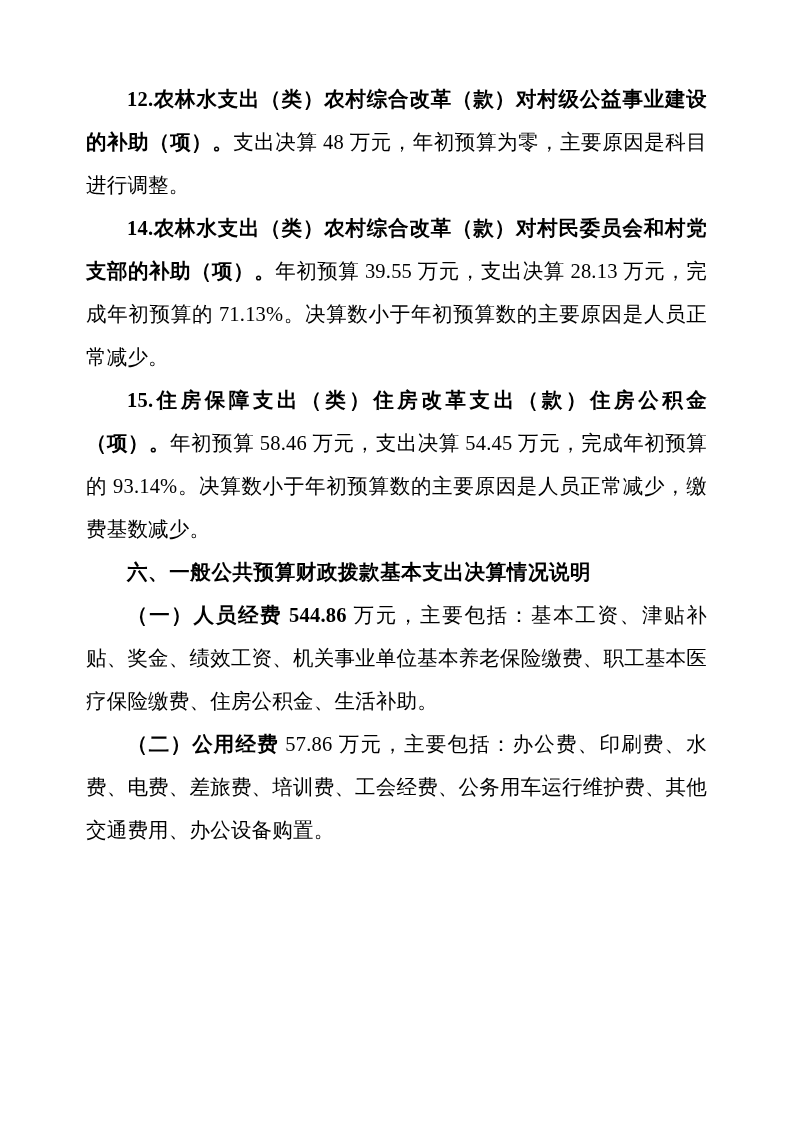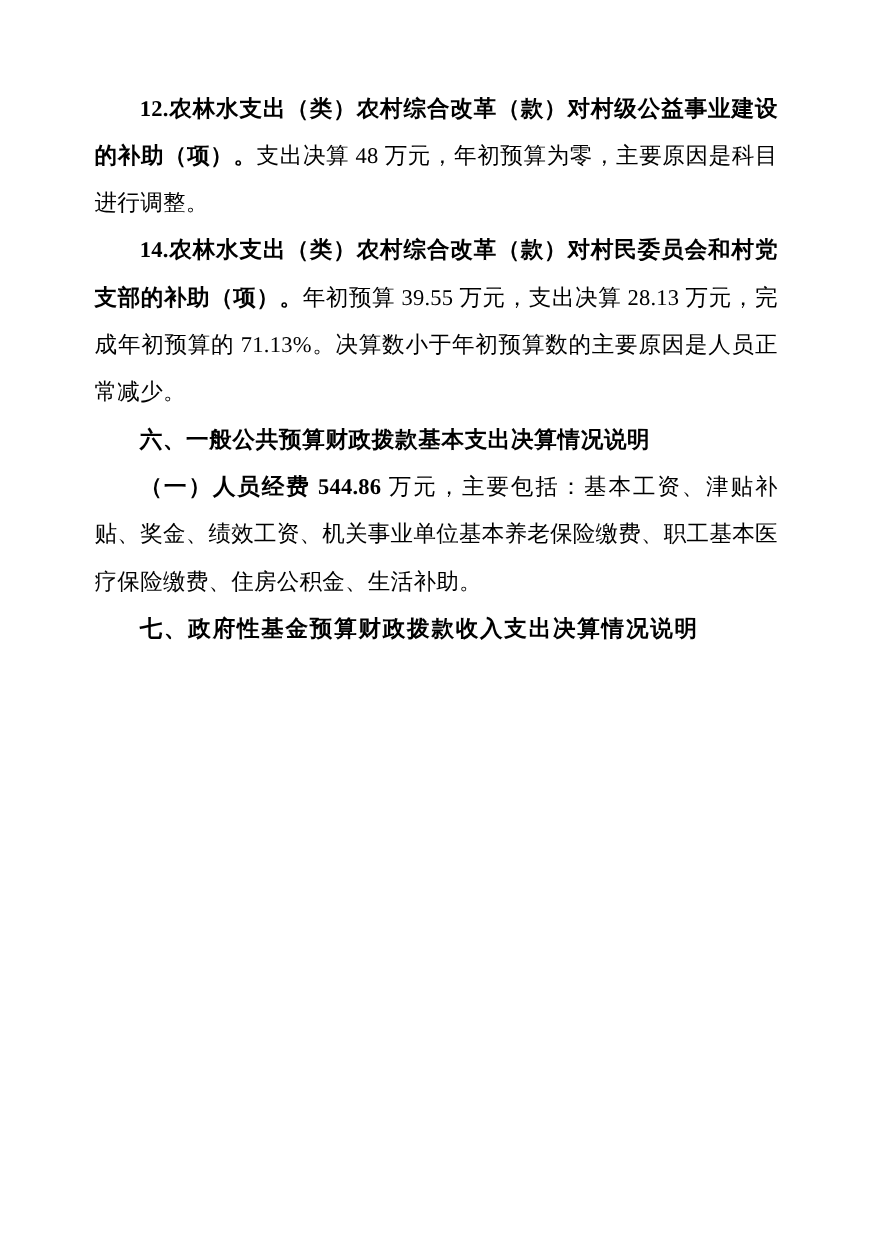--- a/index.html
+++ b/index.html
@@ -53,23 +53,24 @@
 <body>
 
 <div class="page">
   <div class="doc-body">
 
     <p class="para"><span class="bold">12.农林水支出（类）农村综合改革（款）对村级公益事业建设的补助（项）。</span><span>支出决算 48 万元，年初预算为零，主要原因是科目进行调整。</span></p>
 
     <p class="para"><span class="bold">14.农林水支出（类）农村综合改革（款）对村民委员会和村党支部的补助（项）。</span><span>年初预算 39.55 万元，支出决算 28.13 万元，完成年初预算的 71.13%。决算数小于年初预算数的主要原因是人员正常减少。</span></p>
 
 
+    <p class="para"><span class="bold">15.住房保障支出（类）住房改革支出（款）住房公积金（项）。</span><span>年初预算 58.46 万元，支出决算 54.45 万元，完成年初预算的 93.14%。决算数小于年初预算数的主要原因是人员正常减少，缴费基数减少。</span></p>
 
     <p class="heading">六、一般公共预算财政拨款基本支出决算情况说明</p>
 
 
     <p class="para"><span class="bold">（一）人员经费 544.86</span><span> 万元，主要包括：基本工资、津贴补贴、奖金、绩效工资、机关事业单位基本养老保险缴费、职工基本医疗保险缴费、住房公积金、生活补助。</span></p>
 
+    <p class="para"><span class="bold">（二）公用经费</span><span> 57.86 万元，主要包括：办公费、印刷费、水费、电费、差旅费、培训费、工会经费、公务用车运行维护费、其他交通费用、办公设备购置。</span></p>
 
-    <p class="heading-sp">七、政府性基金预算财政拨款收入支出决算情况说明</p>
 
   </div>
 </div>
 
 </body></html>

